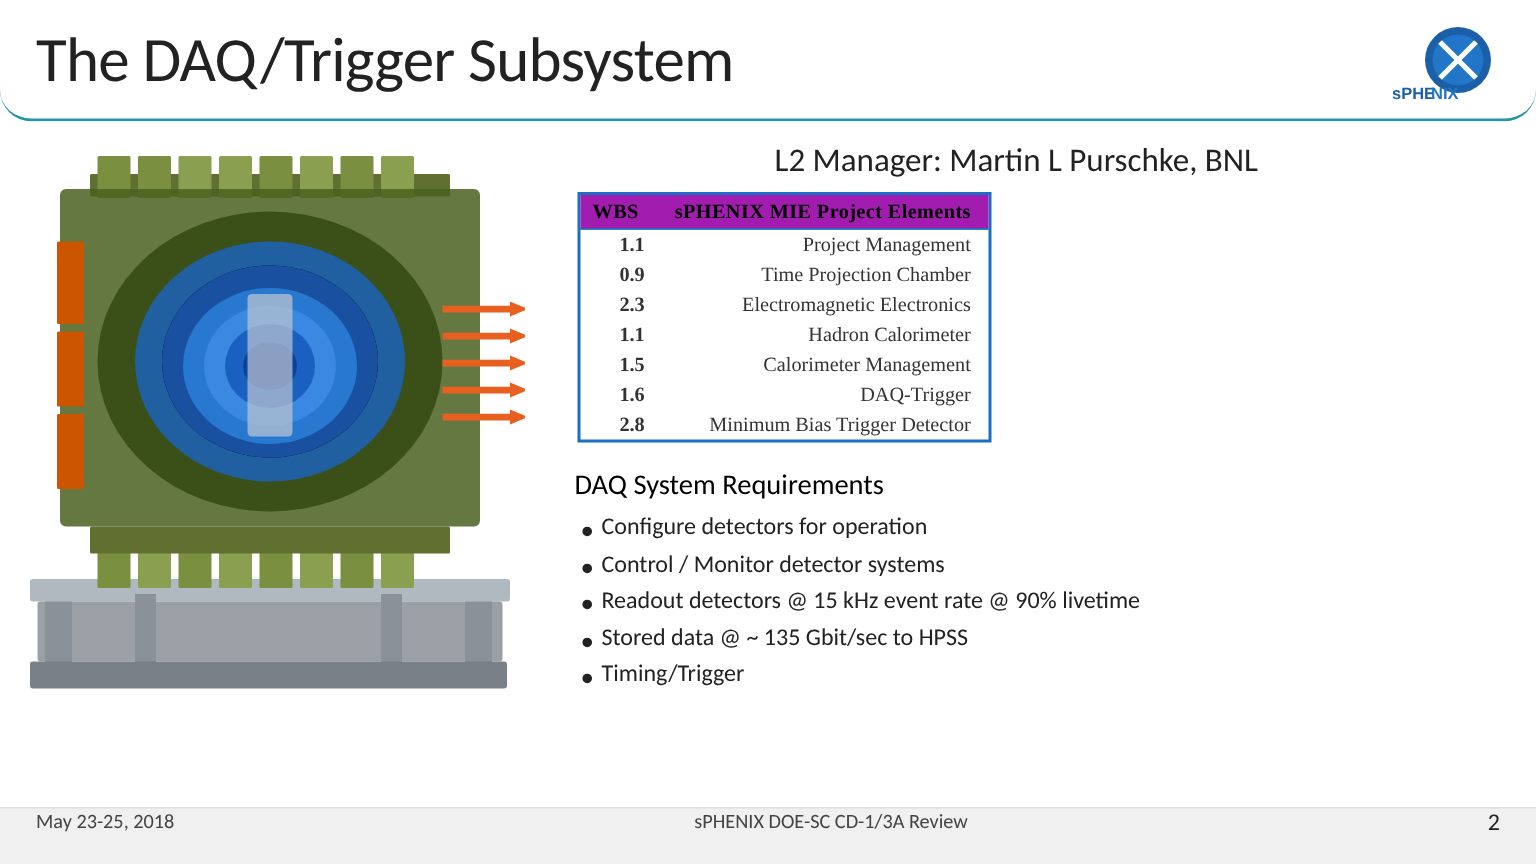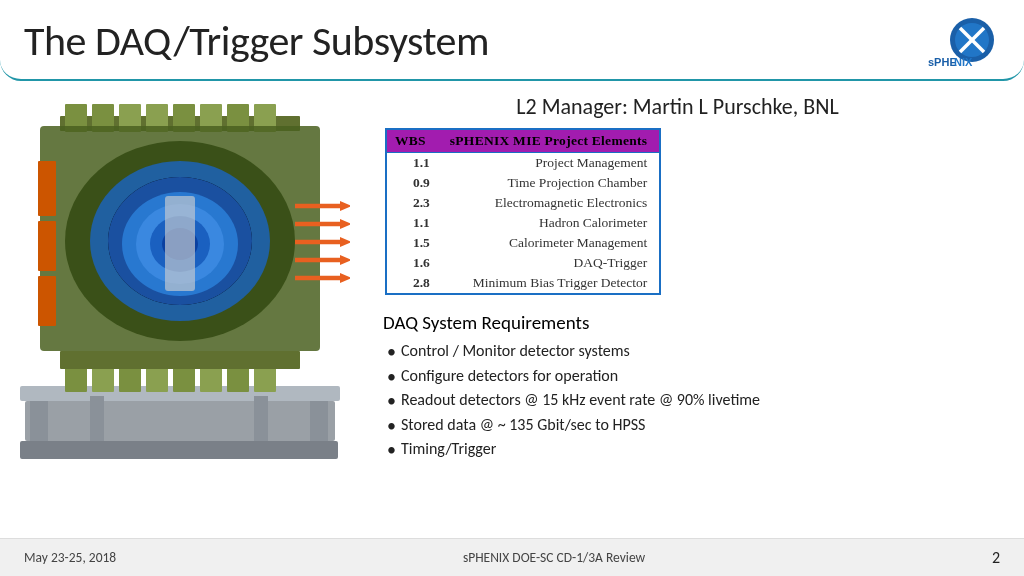--- a/index.html
+++ b/index.html
@@ -135,21 +135,20 @@
     
     .footer {
       position: absolute;
       bottom: 0;
       left: 0;
       right: 0;
       height: 38px;
       background: #f0f0f0;
       border-top: 1px solid #ddd;
       display: flex;
-      align-items: center;
       justify-content: space-between;
       padding: 0 24px;
       font-size: 13.5px;
       color: #444;
     }
     .footer-center {
       text-align: center;
       flex: 1;
     }
     .page-number {
@@ -289,22 +288,22 @@
               <td>2.8</td>
               <td>Minimum Bias Trigger Detector</td>
             </tr>
           </tbody>
       </table>
     </div>
 
     
     <p class="requirements-title">DAQ System Requirements</p>
     <ul class="requirements-list" id="requirements-list">
-    <li>Control / Monitor detector systems</li>
-        <li>Configure detectors for operation</li>
+    <li>Configure detectors for operation</li>
+        <li>Control / Monitor detector systems</li>
         <li>Readout detectors @ 15 kHz event rate @ 90% livetime</li>
         <li>Stored data @ ~ 135 Gbit/sec to HPSS</li>
         <li>Timing/Trigger</li>
       </ul>
   </div>
 </div>
 
 <div class="footer">
   <span>May 23-25, 2018</span>
   <span class="footer-center">sPHENIX DOE-SC CD-1/3A Review</span>

